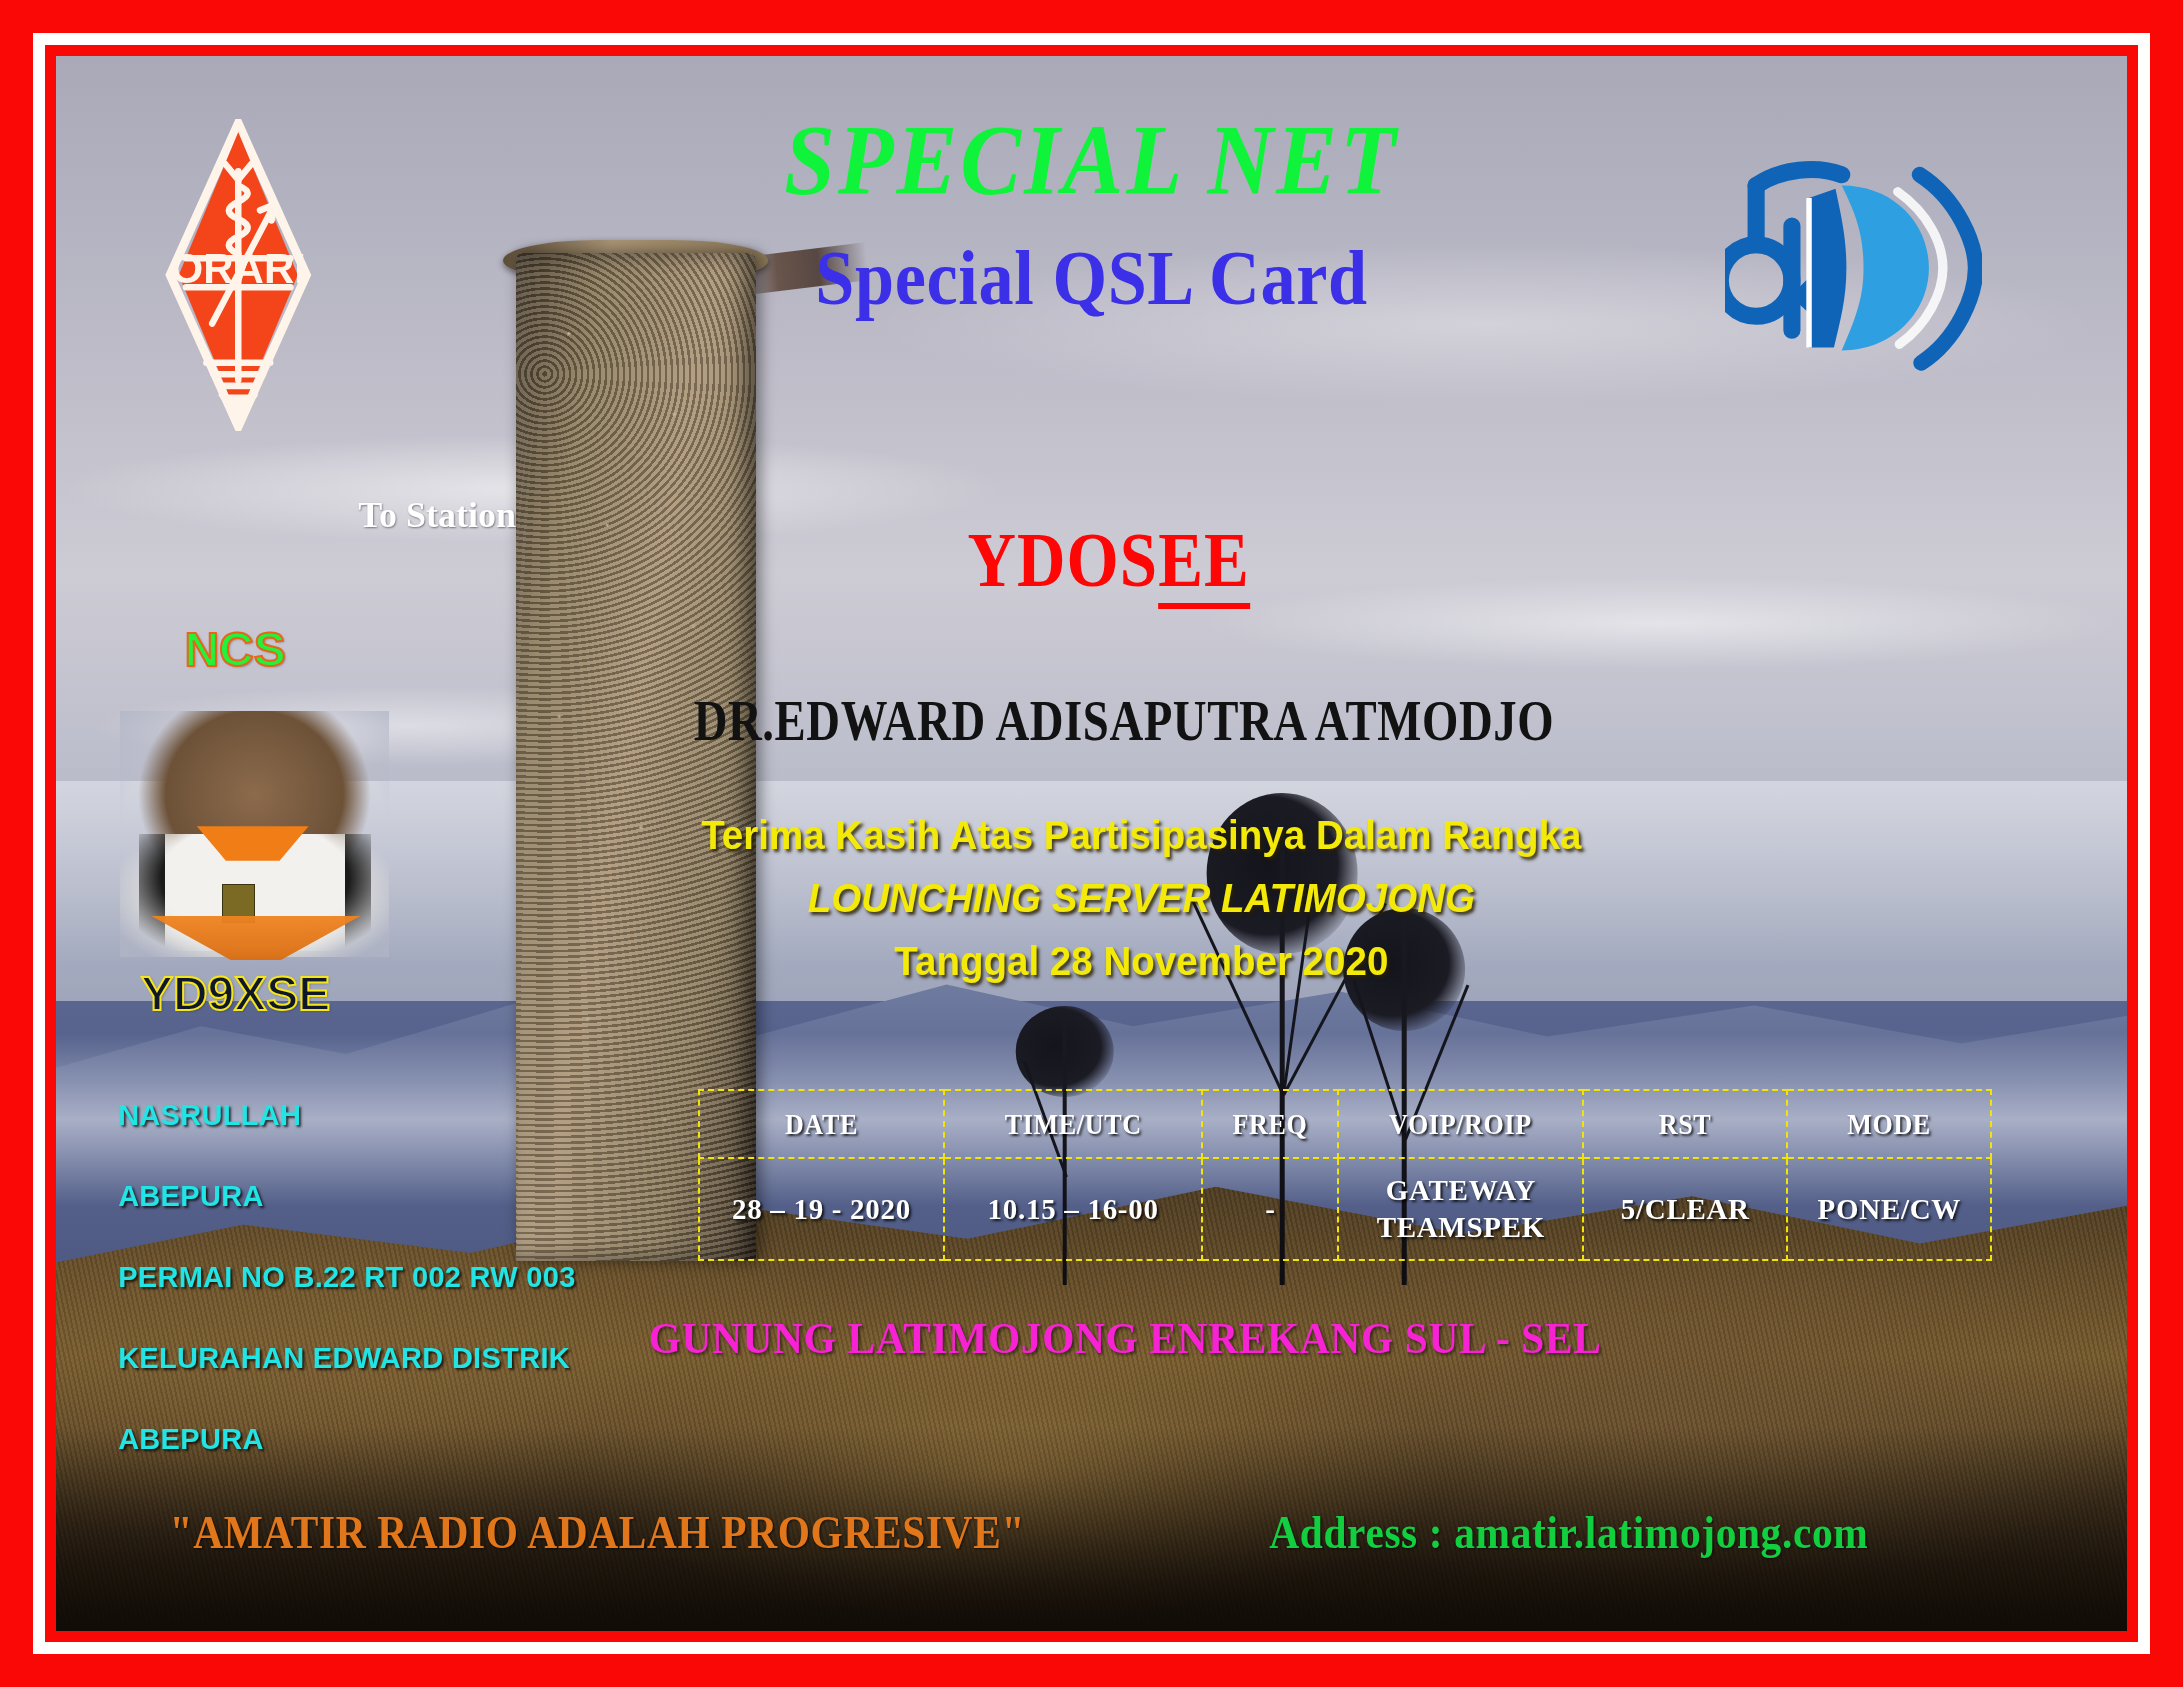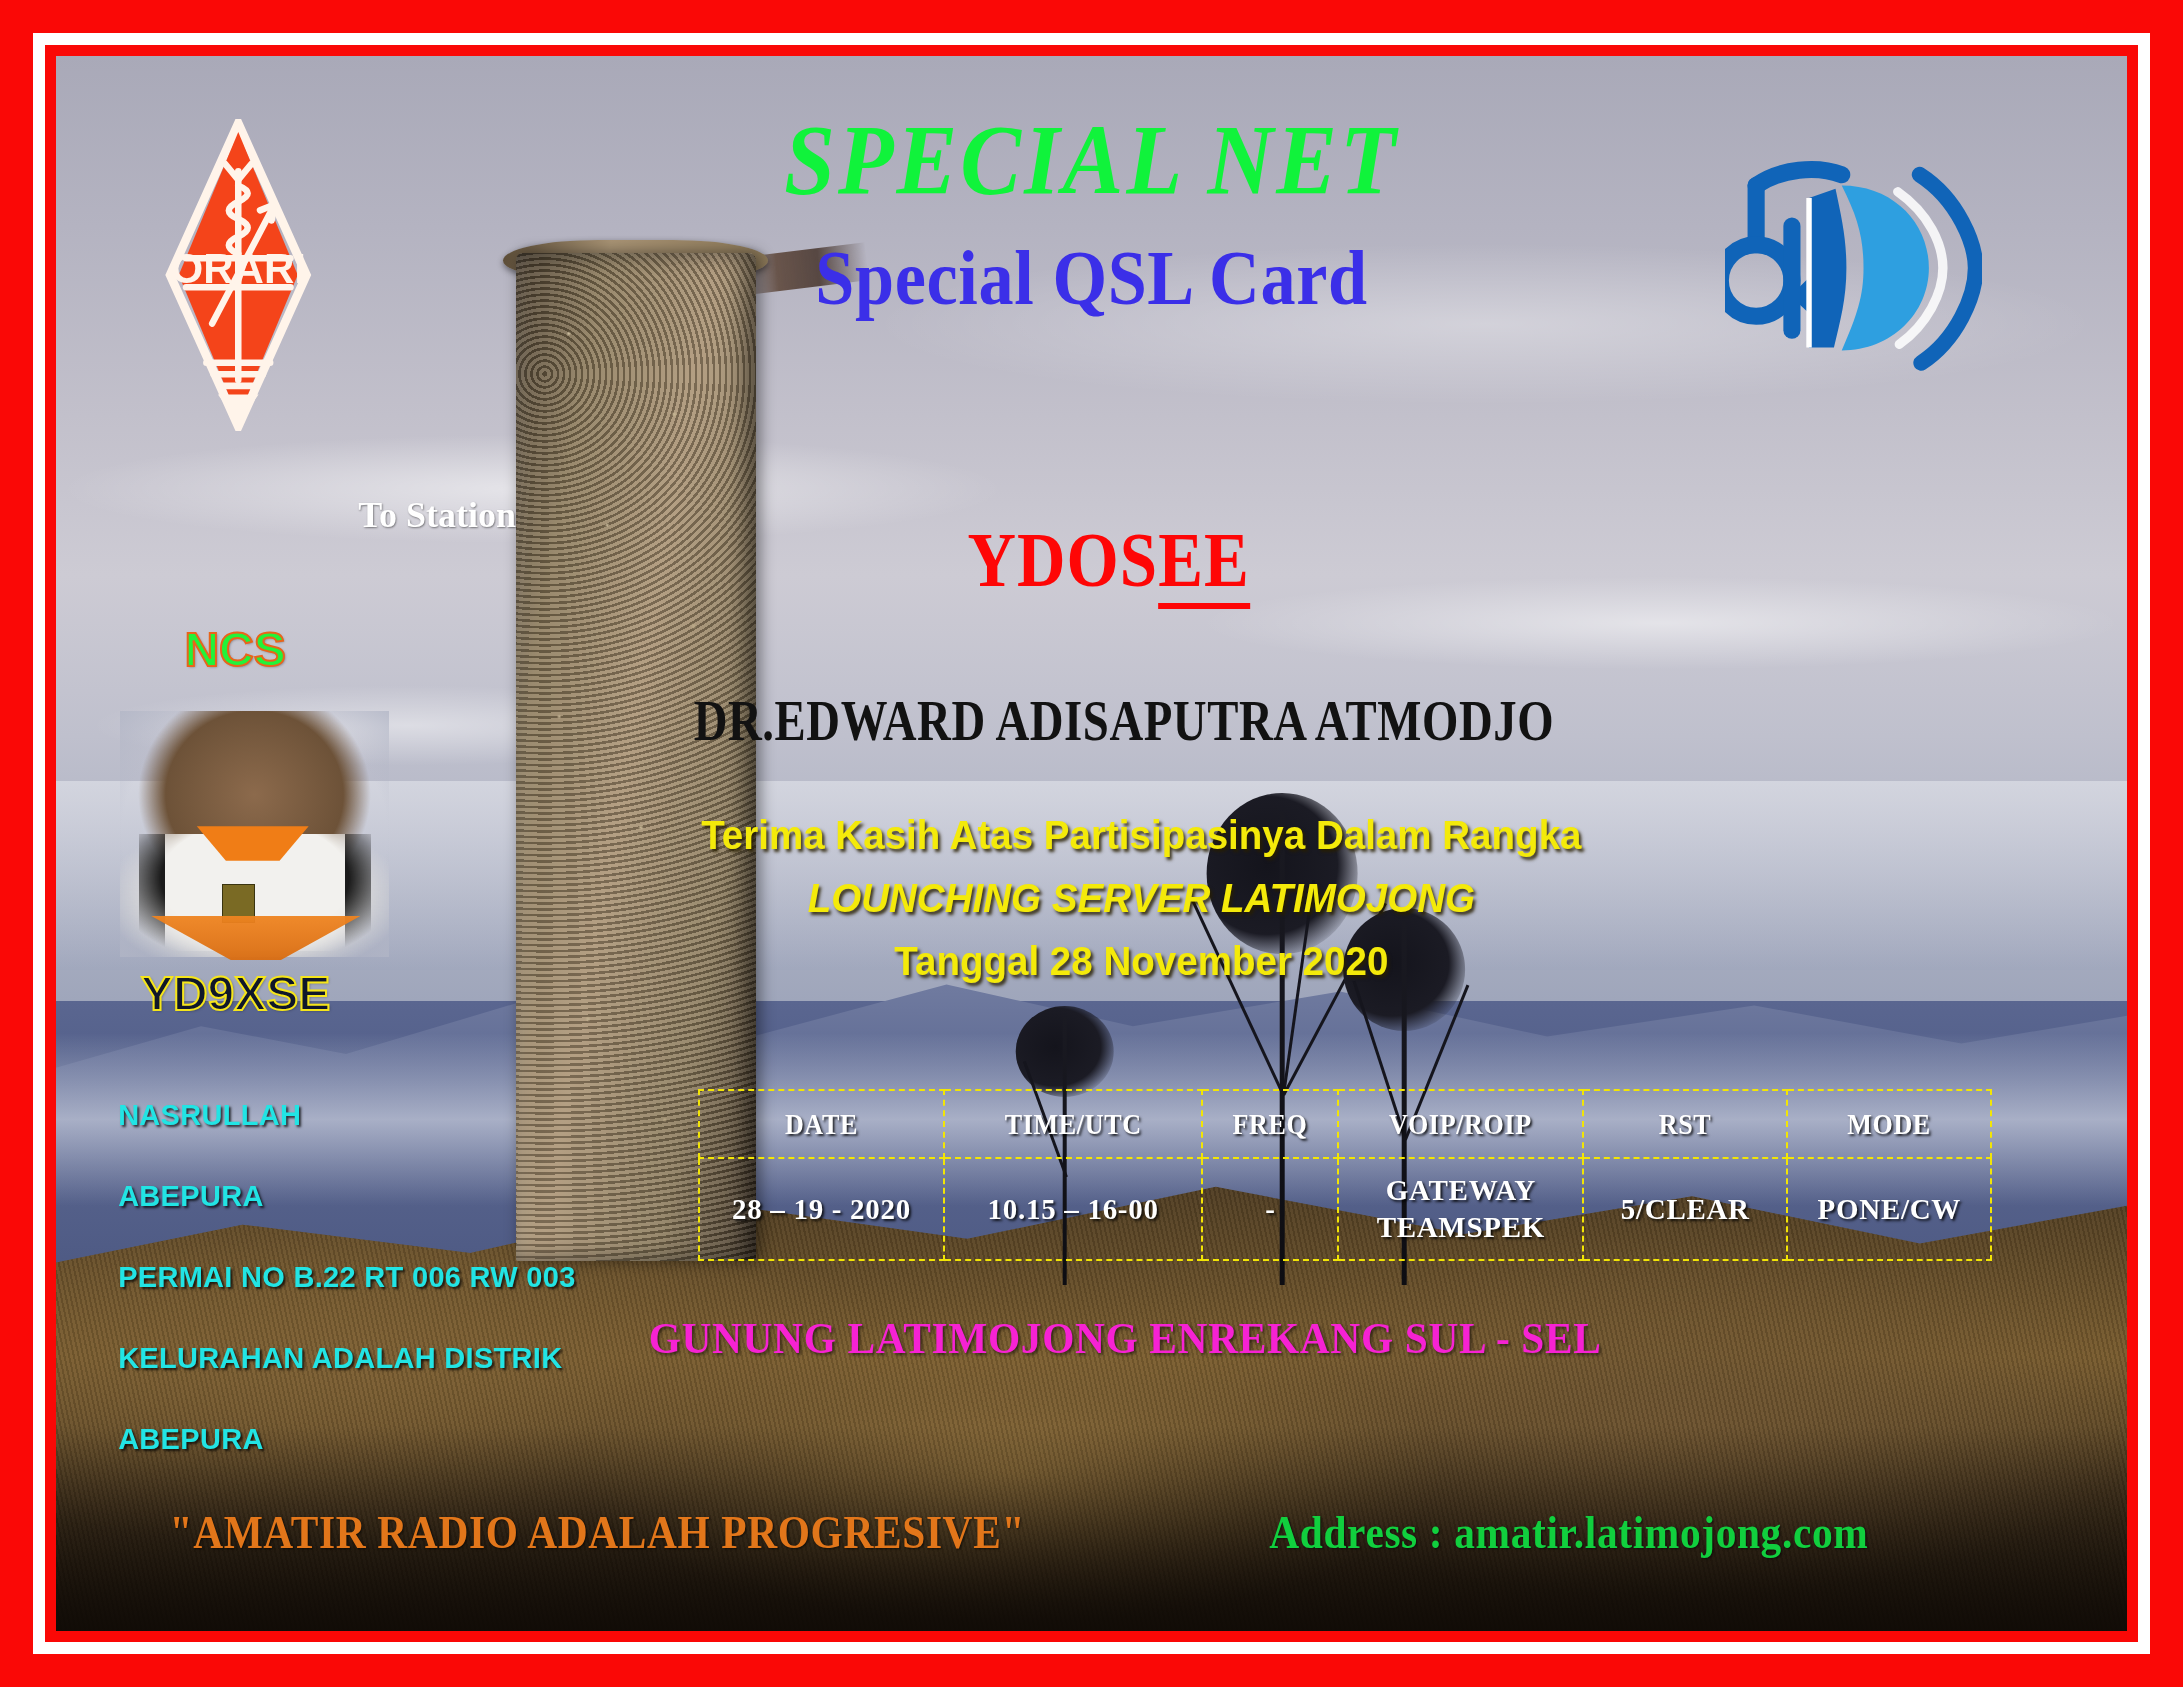--- a/index.html
+++ b/index.html
@@ -250,22 +250,22 @@
     <div class="abs" id="photoOp"></div>
     <div class="abs" id="photoOpShirt"></div>
     <div class="abs" id="photoOpCollar"></div>
     <div class="abs" id="photoOpBadge"></div>
     <div class="abs" id="photoOpSash"></div>
     <div class="abs" id="opcall">YD9XSE</div>
 
     <div class="abs" id="address">
       <div>NASRULLAH</div>
       <div>ABEPURA</div>
-      <div>PERMAI NO B.22 RT 006 RW 003</div>
-      <div>KELURAHAN ADALAH DISTRIK</div>
+      <div>PERMAI NO B.22 RT 002 RW 003</div>
+      <div>KELURAHAN EDWARD DISTRIK</div>
       <div>ABEPURA</div>
     </div>
 
     <table class="abs" id="qsotable">
       <tbody>
           <tr class="hdr">
         <td class="w1">DATE</td>
         <td class="w2">TIME/UTC</td>
         <td class="w3">FREQ</td>
         <td class="w4">VOIP/ROIP</td>

